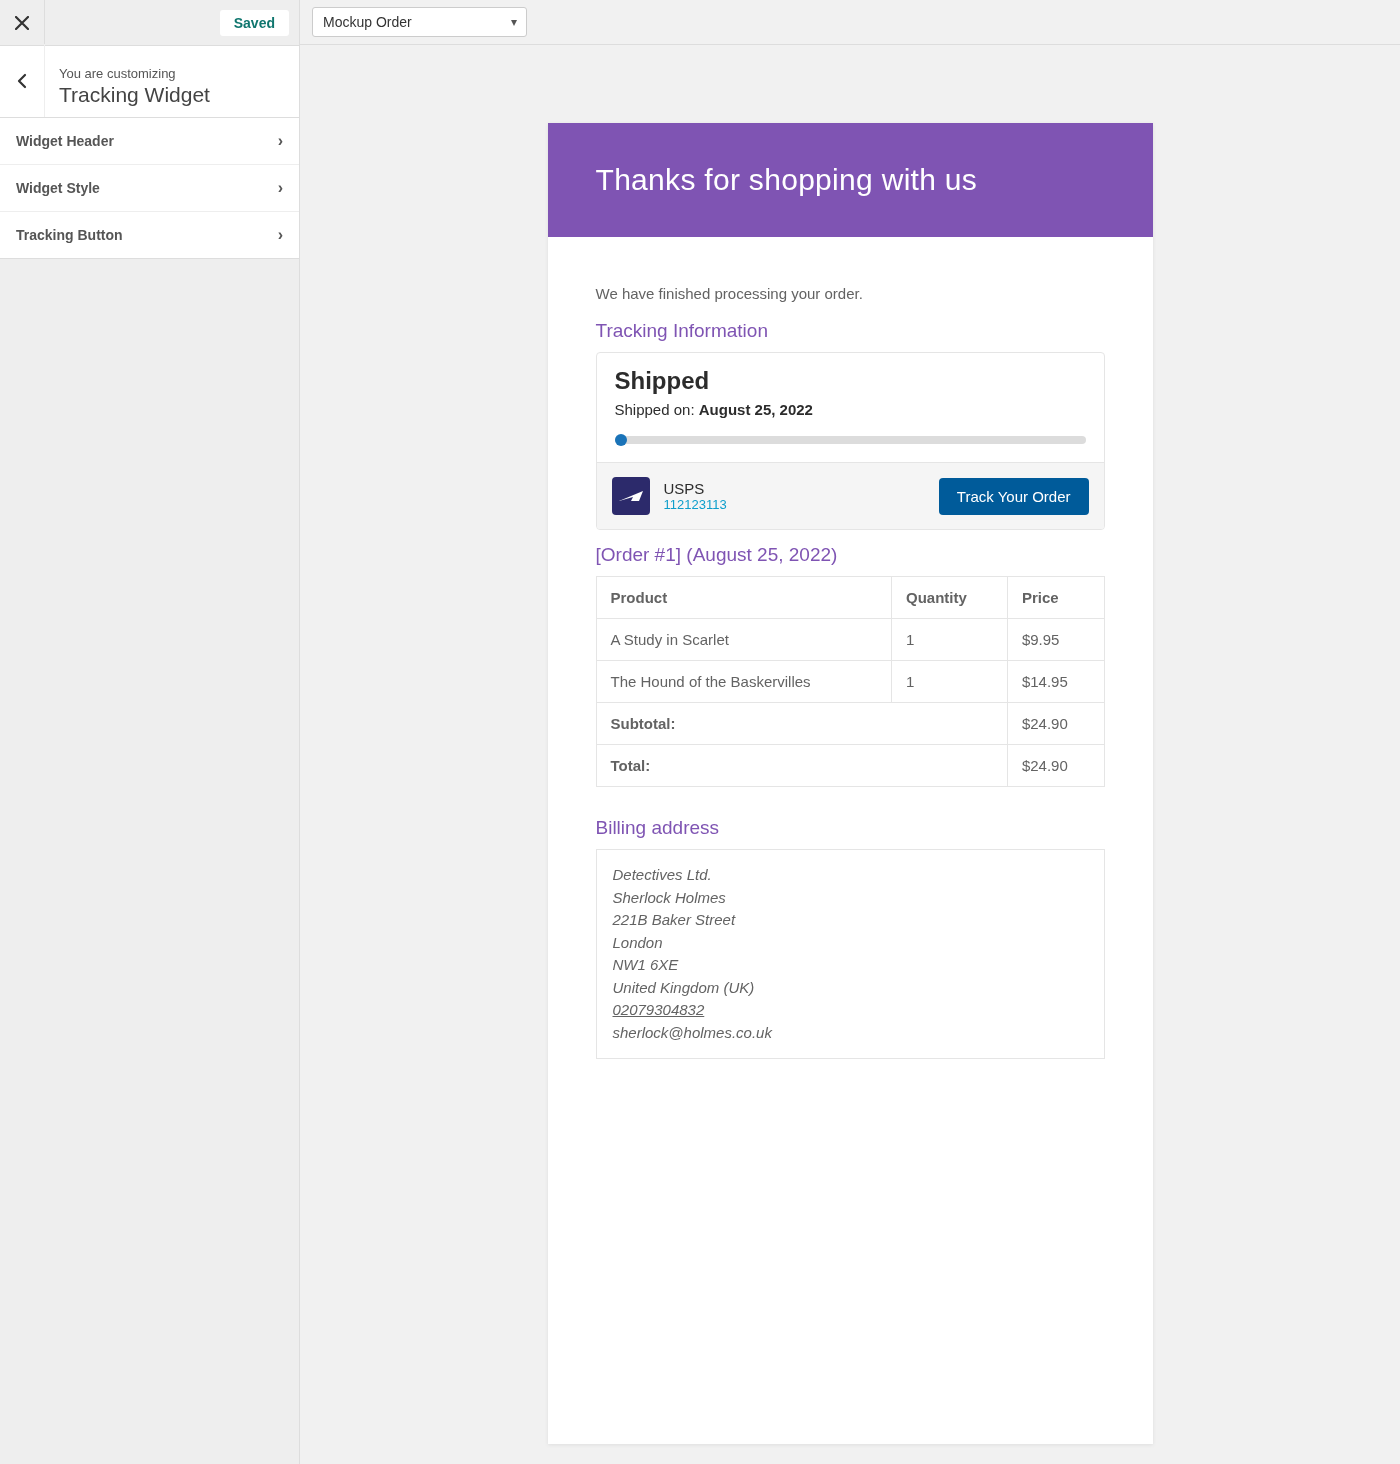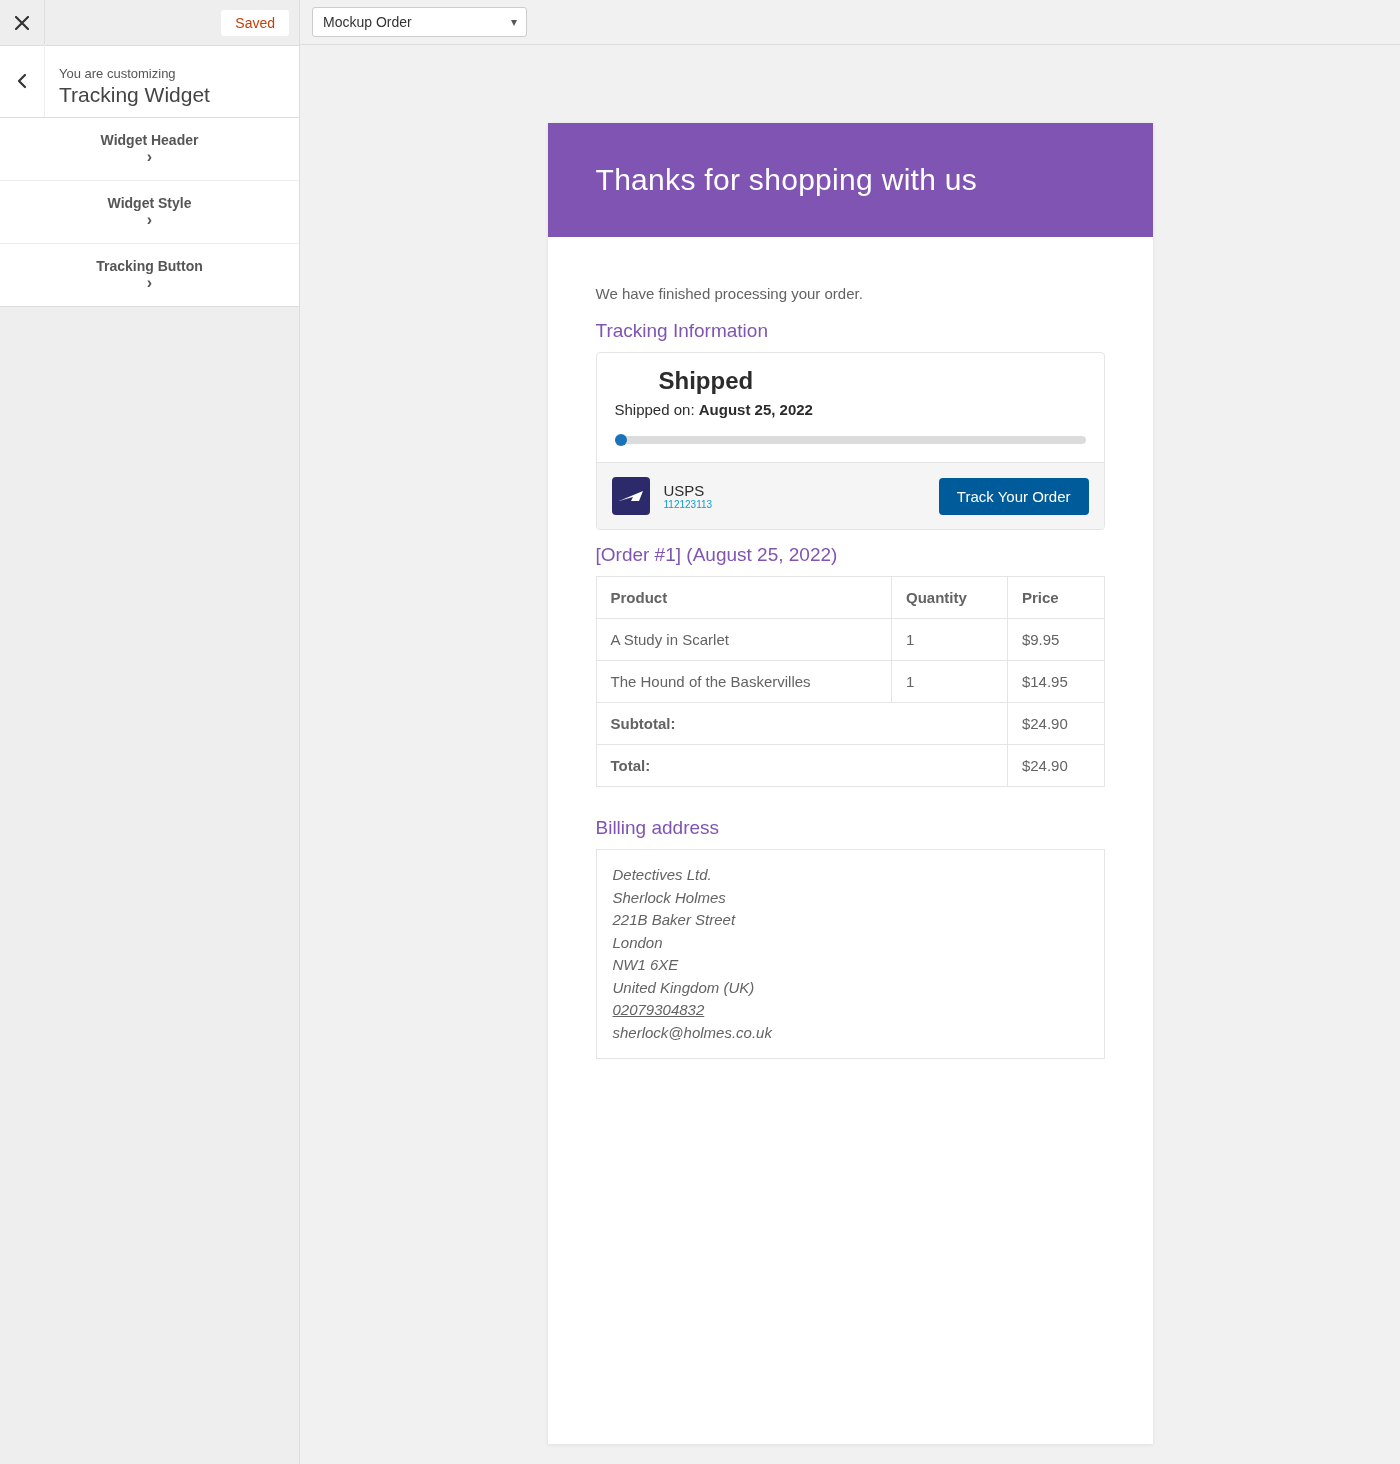--- a/index.html
+++ b/index.html
@@ -39,25 +39,25 @@
     display: flex;
     align-items: center;
     justify-content: center;
     border-right: 1px solid #ddd;
     cursor: pointer;
     font-size: 18px;
     color: #333;
   }
   .saved-badge {
     background: #fff;
-    color: #c2410c;
+    color: #0f766e;
     padding: 5px 14px;
     border-radius: 3px;
     font-size: 14px;
-    font-weight: 400;
+    font-weight: 700;
   }
 
   .panel-header {
     background: #fff;
     border-top: 1px solid #ddd;
     border-bottom: 1px solid #ddd;
     display: flex;
     align-items: flex-end;
     height: 73px;
   }
@@ -93,21 +93,20 @@
   .menu-item {
     display: flex;
     align-items: center;
     justify-content: space-between;
     padding: 14px 16px;
     border-bottom: 1px solid #eee;
     cursor: pointer;
     color: #555;
     font-weight: 600;
     font-size: 14px;
-    flex-direction: column;
   }
   .menu-item:last-child { border-bottom: none; }
   .chevron {
     font-size: 16px;
     color: #555;
   }
 
   
   .main {
     flex: 1;
@@ -187,21 +186,20 @@
     overflow: hidden;
   }
   .tracking-status {
     padding: 14px 18px 18px;
   }
   .tracking-status .status-title {
     font-size: 24px;
     font-weight: 700;
     color: #2c2c2c;
     margin-bottom: 6px;
-    margin-left: 44px;
   }
   .tracking-status .status-line {
     font-size: 15px;
     color: #2c2c2c;
   }
   .tracking-status .status-line b { font-weight: 700; }
   .progress-track {
     margin-top: 18px;
     height: 8px;
     background: #dcdcdc;
@@ -234,21 +232,21 @@
   .carrier-logo {
     width: 38px;
     height: 38px;
     background: #2c2a6b;
     border-radius: 4px;
     display:flex;
     align-items:center;
     justify-content:center;
   }
   .carrier-info .carrier-name { font-size: 15px; color: #2c2c2c; }
-  .carrier-info .tracking-number { color: #0d9ecb; font-size: 10px; }
+  .carrier-info .tracking-number { color: #0d9ecb; font-size: 13px; }
   .track-btn {
     background: #005b9a;
     color: #fff;
     border: none;
     padding: 10px 18px;
     border-radius: 4px;
     font-size: 15px;
     cursor: pointer;
   }
 

